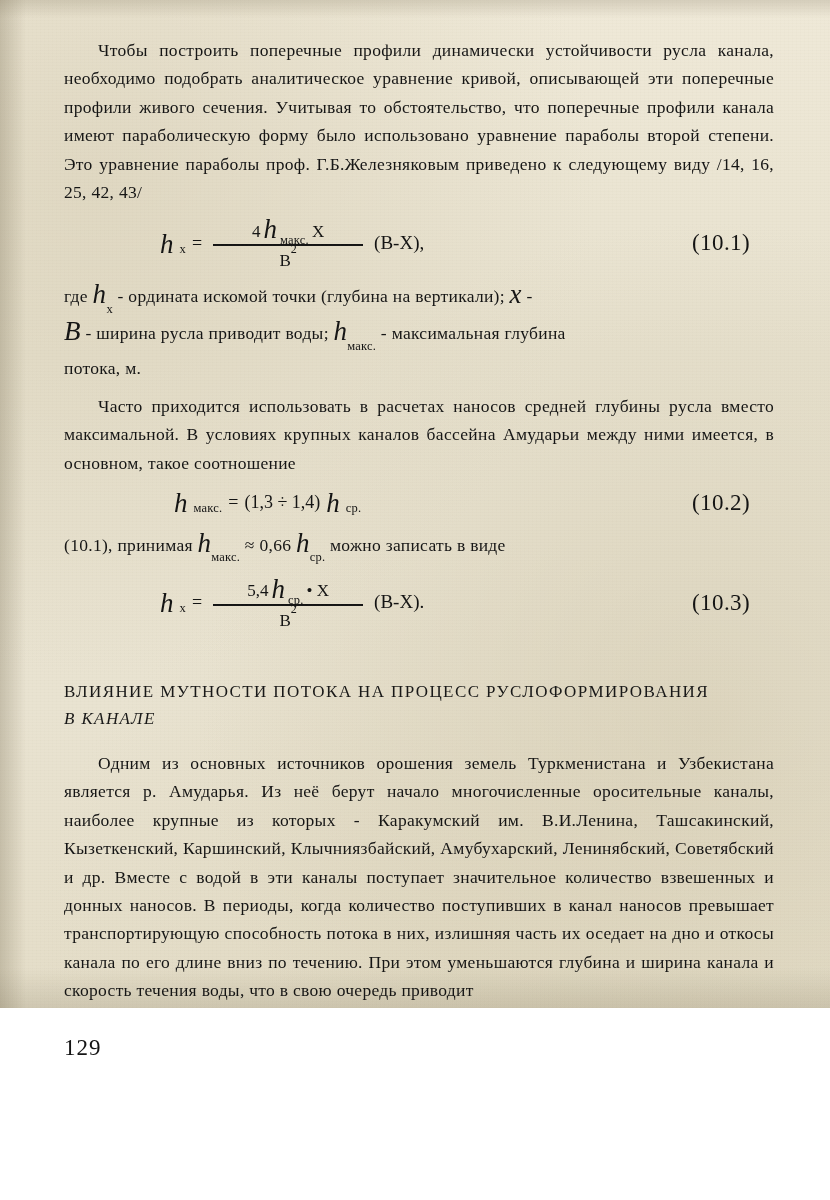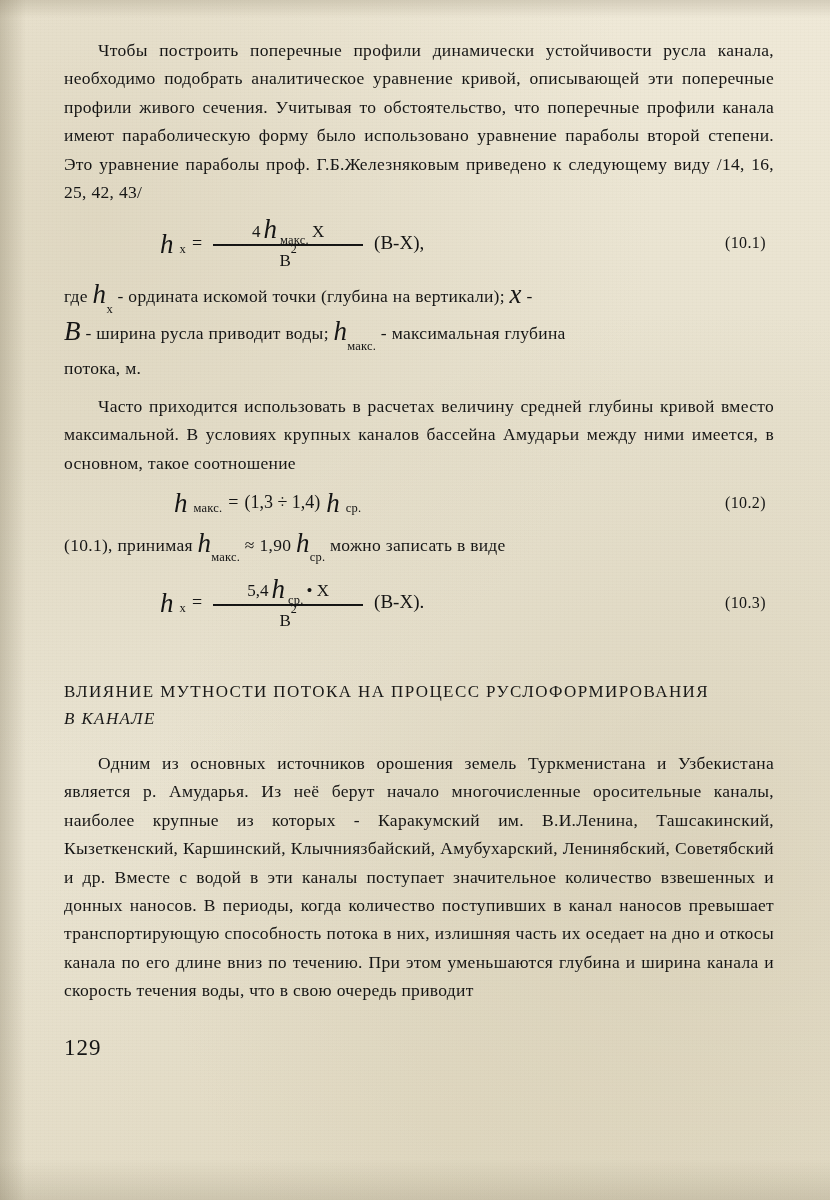--- a/index.html
+++ b/index.html
@@ -9,21 +9,21 @@
   }
   body {
     width: 830px;
     height: 1200px;
     overflow: hidden;
     font-family: "Liberation Serif", serif;
   }
   .page {
     position: relative;
     width: 830px;
-    height: 1200px;
+    height: 1008px;
     background: #e9e4d2;
     background-image:
       radial-gradient(circle at 12% 18%, rgba(214,205,180,0.55) 0%, rgba(214,205,180,0) 45%),
       radial-gradient(circle at 85% 72%, rgba(208,199,172,0.5) 0%, rgba(208,199,172,0) 50%),
       radial-gradient(circle at 55% 95%, rgba(222,214,190,0.6) 0%, rgba(222,214,190,0) 40%),
       linear-gradient(180deg, #efe9d8 0%, #e7e1ce 35%, #e9e3d1 70%, #e4ddc8 100%);
     box-sizing: border-box;
   }
   .grain {
     position: absolute;
@@ -86,24 +86,24 @@
     min-height: 52px;
   }
   .formula-core {
     display: flex;
     align-items: center;
     gap: 6px;
     margin-left: 96px;
   }
   .eq-num {
     position: absolute;
-    right: 8px;
+    right: 24px;
     top: 50%;
     transform: translateY(-50%);
-    font-size: 16px;
+    font-size: 23px;
     letter-spacing: .4px;
   }
   .hvar {
     font-family: "Liberation Serif", serif;
     font-style: italic;
     font-size: 27px;
     line-height: 1;
     position: relative;
     top: 1px;
   }
@@ -213,39 +213,39 @@
     <p class="body">
       <span class="hvar">B</span>
       <span>- ширина русла приводит воды;</span>
       <span class="hvar">h</span><span class="sub">макс.</span>
       <span>- максимальная глубина</span>
     </p>
     <p class="body">потока, м.</p>
 
     <div class="spacer-sm"></div>
 
-    <p class="body indent">Часто приходится использовать в расчетах величину средней глубины кривой вместо максимальной. В условиях крупных каналов бассейна Амударьи между ними имеется, в основном, такое соотношение</p>
+    <p class="body indent">Часто приходится использовать в расчетах наносов средней глубины русла вместо максимальной. В условиях крупных каналов бассейна Амударьи между ними имеется, в основном, такое соотношение</p>
 
     <div class="formula-row">
       <div class="formula-core" style="margin-left:110px;">
         <span class="hvar">h</span>
           <span class="sub">макс.</span>
         <span>=</span>
         <span>(1,3 ÷ 1,4)</span>
         <span class="hvar">h</span>
           <span class="sub">ср.</span>
       </div>
       <span class="eq-num">(10.2)</span>
     </div>
 
     <p class="body">
       <span>(10.1), принимая</span>
       <span class="hvar">h</span><span class="sub">макс.</span>
       <span>≈</span>
-      <span>1,90</span>
+      <span>0,66</span>
       <span class="hvar">h</span><span class="sub">ср.</span>
       <span>можно записать в виде</span>
     </p>
 
     <div class="spacer-sm"></div>
 
     <div class="formula-row">
       <div class="formula-core">
         <span class="hvar">h</span>
           <span class="sub">x</span>

